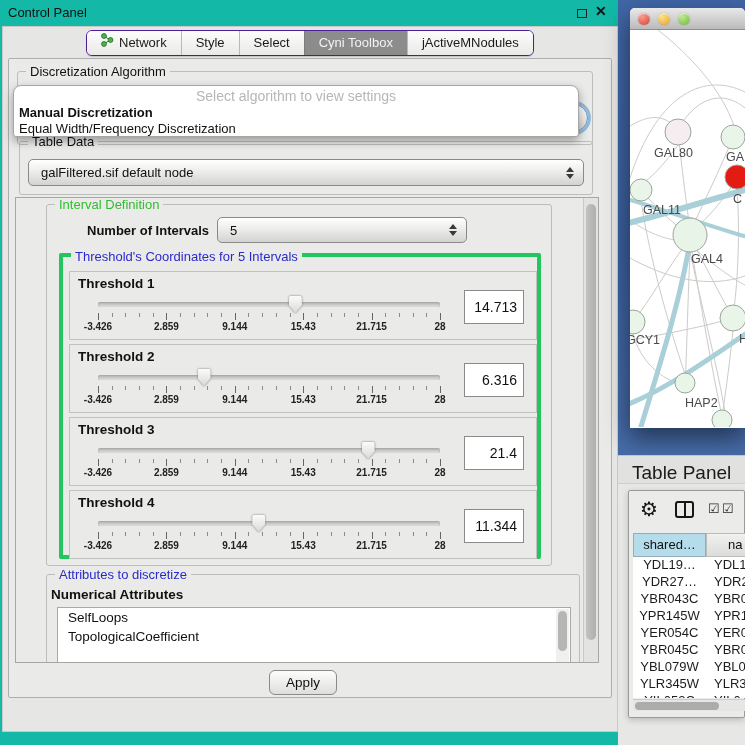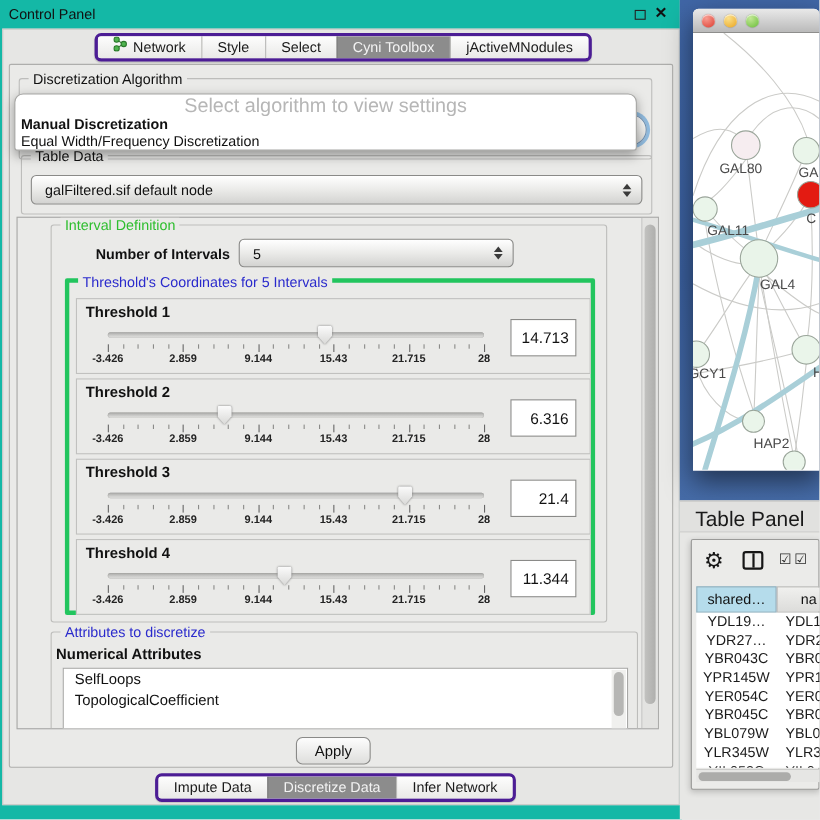--- a/index.html
+++ b/index.html
@@ -9,21 +9,21 @@
   
   #left-panel { position:absolute; left:0; top:0; width:620px; height:745px; background:#14b8a6; }
   .titlebar { position:absolute; left:0; top:0; width:620px; height:26px; }
   .titlebar .wtitle { position:absolute; left:8px; top:5px; font-size:13px; color:#111; }
   .float-icon { position:absolute; left:577px; top:9px; width:10px; height:9px; border:1.5px solid #222; background:transparent; }
   .close-icon { position:absolute; left:595px; top:3px; font-size:14px; font-weight:700; color:#111; }
 
   .content-outer { position:absolute; left:2px; top:26px; width:616px; height:706px; background:#E6E6E4; border:1px solid #C9C9C7; }
   .content-panel { position:absolute; left:8px; top:58px; width:604px; height:640px; background:#EAEAE8; border:1px solid #AEAEAC; border-radius:2px; }
 
-  .tabbar { position:absolute; top:30px; height:26px; display:inline-flex; border:3px solid #4c1d95; border-radius:6px; overflow:hidden; background:#F4F4F2; z-index:30; box-shadow:0 1px 1px rgba(0,0,0,.15); }
+  .tabbar { position:absolute; top:30px; height:26px; display:inline-flex; border:1px solid #4c1d95; border-radius:6px; overflow:hidden; background:#F4F4F2; z-index:30; box-shadow:0 1px 1px rgba(0,0,0,.15); }
   #top-tabbar { left:86px; }
   #bottom-tabbar { top:703px; left:141px; }
   .tab { padding:0 14px; line-height:24px; font-size:13px; color:#1A1A1A; border-left:1px solid #B9B9B7; display:flex; align-items:center; gap:5px; background:linear-gradient(#FDFDFD,#E9E9E7); cursor:default; }
   .tab:first-child { border-left:none; }
   .tab.selected { background:#8C8C8C; color:#F3F3F3; border-left-color:#7C7C7C;justify-content:center; }
   .net-icon { display:inline-block; }
 
   .group-label { position:absolute; top:-8px; left:8px; background:#EAEAE8; padding:0 4px; font-size:13px; color:#111; white-space:nowrap; }
   .group-label.green { color:#2EBE2E; }
   .group-label.blue { color:#2A2ACC; }
@@ -34,21 +34,21 @@
   .spin-arrows { position:absolute; right:9px; top:50%; transform:translateY(-50%); width:8px; height:12px; }
   .spin-arrows .up { position:absolute; top:0; left:0; width:0; height:0; border-left:4px solid transparent; border-right:4px solid transparent; border-bottom:5px solid #3A3A3A; }
   .spin-arrows .dn { position:absolute; bottom:0; left:0; width:0; height:0; border-left:4px solid transparent; border-right:4px solid transparent; border-top:5px solid #3A3A3A; }
 
   
   #disc-group { left:8px; top:12px; width:576px; height:74px; }
   #algo-combo { left:8px; top:32px; width:562px; height:28px; border-radius:14px; border:1px solid #6F92B5; box-shadow:0 0 0 3px rgba(96,160,215,.65); }
 
   
   #algo-popup { position:absolute; left:4px; top:26px; width:566px; height:52px; background:#FFFFFF; border:1px solid #A6A6A4; border-radius:8px 8px 3px 3px; box-shadow:0 4px 10px rgba(0,0,0,.35); z-index:20; }
-  .popup-ph { text-align:center; color:#B6B6B6; font-size:18px; line-height:17px; margin-top:2px; }
+  .popup-ph { text-align:center; color:#B6B6B6; font-size:14px; line-height:17px; margin-top:2px; }
   .popup-opt { font-size:13px; line-height:16px; padding-left:5px; color:#111; }
   .popup-opt.bold { font-weight:700; }
 
   #tabledata-group { left:10px; top:82px; width:574px; height:54px; }
   #table-combo { left:8px; top:17px; width:556px; height:27px; }
 
   
   .scrollpane { position:absolute; left:6px; top:138px; width:584px; height:466px; border:1px solid #A6A6A4; background:#EAEAE8; overflow:hidden; }
   .v-scrollbar { position:absolute; right:0; top:0; width:15px; height:464px; background:#E3E3E1; border-left:1px solid #C8C8C6; }
   .v-scrollbar .thumb { position:absolute; left:2px; top:6px; width:10px; height:436px; border-radius:5px; background:linear-gradient(90deg,#C2C2C0,#AFAFAD); }
@@ -382,31 +382,20 @@
       </div>
 
       <div class="v-scrollbar">
           <div class="thumb"></div>
         </div>
     </div>
 
     <div class="apply-btn">Apply</div>
   </div>
 
-  <div class="tabbar" id="bottom-tabbar">
-    <div class="tab">
-        <span>Impute Data</span>
-      </div>
-    <div class="tab selected">
-        <span>Discretize Data</span>
-      </div>
-    <div class="tab">
-        <span>Infer Network</span>
-      </div>
-  </div>
 </div>
 
 <div id="right-area">
   <div class="desktop"></div>
 
   <div class="net-window">
     <div class="net-titlebar">
       <span class="tl red"></span>
       <span class="tl yellow"></span>
       <span class="tl green"></span>

